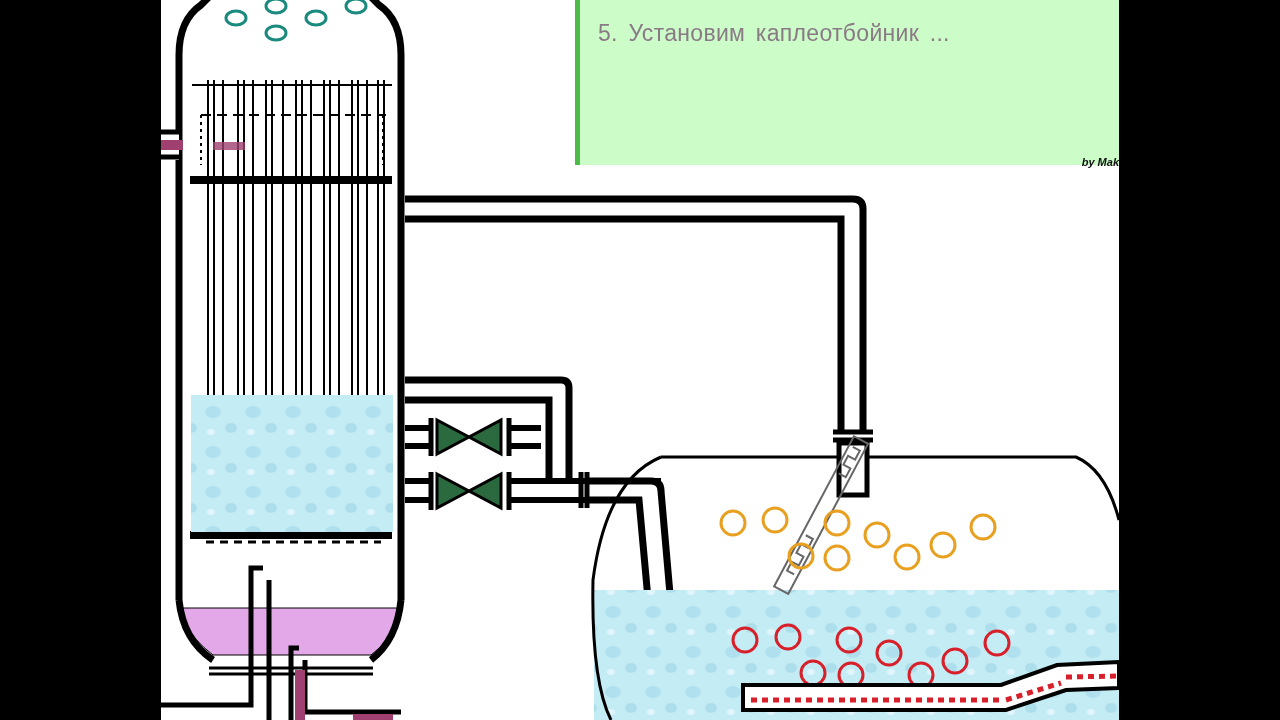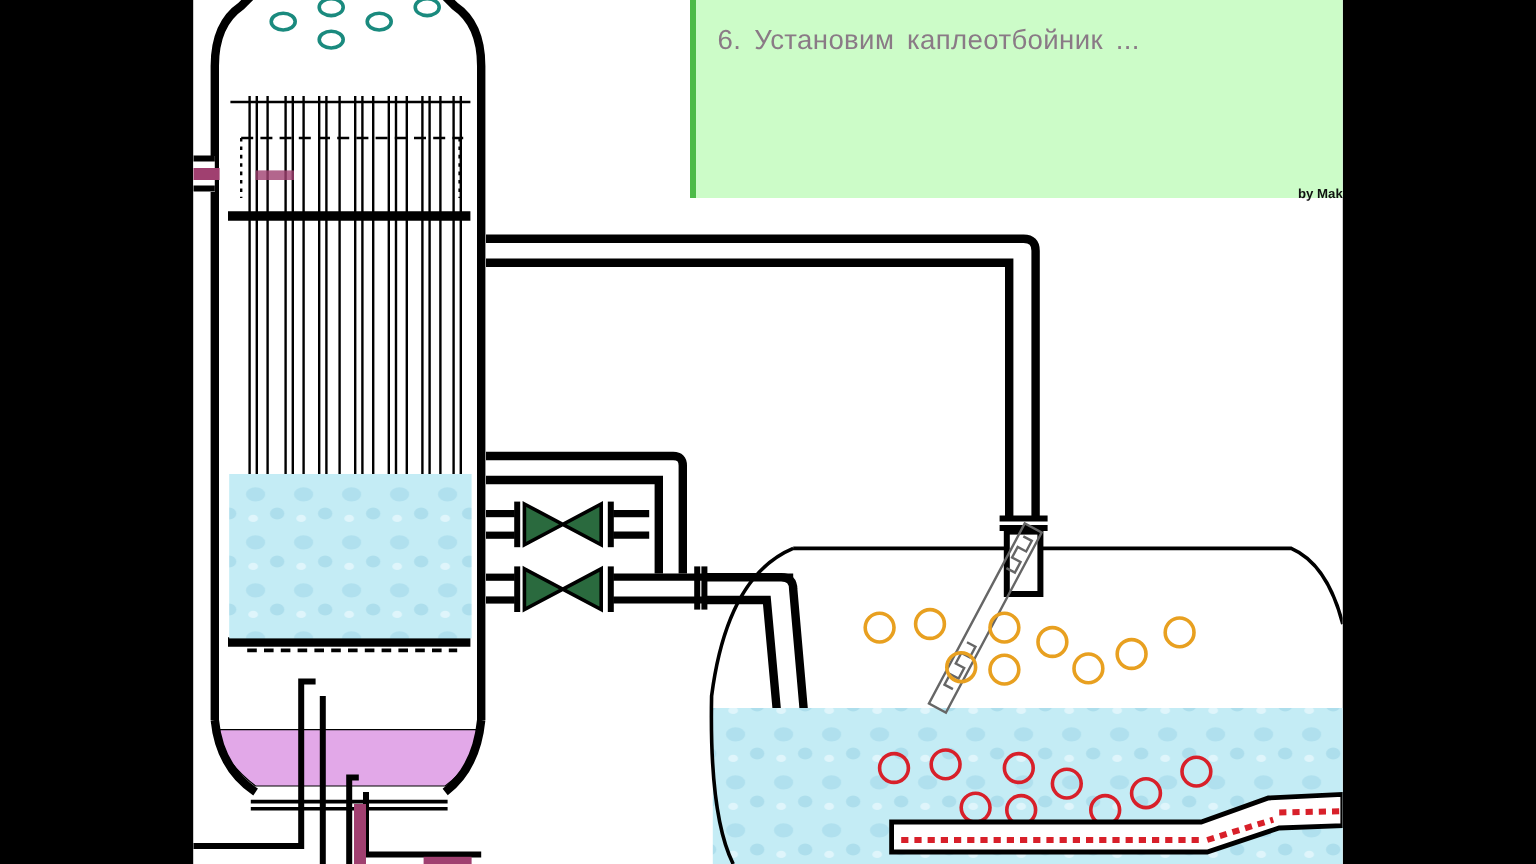--- a/index.html
+++ b/index.html
@@ -1,20 +1,20 @@
 <!DOCTYPE html>
 <html><head>
 <meta charset="utf-8">
 <style>
   html, body { margin:0; padding:0; background:#000; }
   body { width:1280px; height:720px; position:relative; overflow:hidden; font-family:"Liberation Sans", sans-serif; }
   #stage { position:absolute; left:161px; top:0; width:958px; height:720px; background:#fff; overflow:hidden; }
   #caption-box { position:absolute; left:414px; top:0; width:544px; height:165px; background:#ccfcc8; border-left:5px solid #4cbb48; box-sizing:border-box; }
   #caption-text { position:absolute; left:18px; top:20px; font-size:23px; color:#8a7a86; letter-spacing:0.3px; word-spacing:4px; }
-  #credit { position:absolute; right:0; top:156px; font-size:11px; font-weight:bold; color:#111; }
+  #credit { position:absolute; right:0; top:156px; font-size:11px; font-weight:bold; font-style:italic; color:#111; }
   svg { position:absolute; left:0; top:0; }
 </style>
 </head>
 <body>
 
 <div id="stage">
 
   <svg width="958" height="720" viewBox="0 0 958 720">
     <defs>
       <pattern id="water" width="40" height="40" patternUnits="userSpaceOnUse">
@@ -161,16 +161,16 @@
       </g>
 
       <path d="M582 685 L840 685 L896 665 L958 662 L958 688 L905 690 L845 710 L582 710 Z" fill="#fff" stroke="#000" stroke-width="4"></path>
       <line x1="590" y1="700" x2="840" y2="700" stroke="#d8202a" stroke-width="5" stroke-dasharray="6 5"></line>
       <line x1="845" y1="700" x2="900" y2="683" stroke="#d8202a" stroke-width="5" stroke-dasharray="6 5"></line>
       <line x1="905" y1="677" x2="958" y2="676" stroke="#d8202a" stroke-width="5" stroke-dasharray="6 5"></line>
     </g>
   </svg>
 
   <div id="caption-box">
-    <div id="caption-text">6. Установим каплеотбойник ...</div>
+    <div id="caption-text">5. Установим каплеотбойник ...</div>
     <div id="credit">by Mak</div>
   </div>
 </div>
 
 </body></html>

